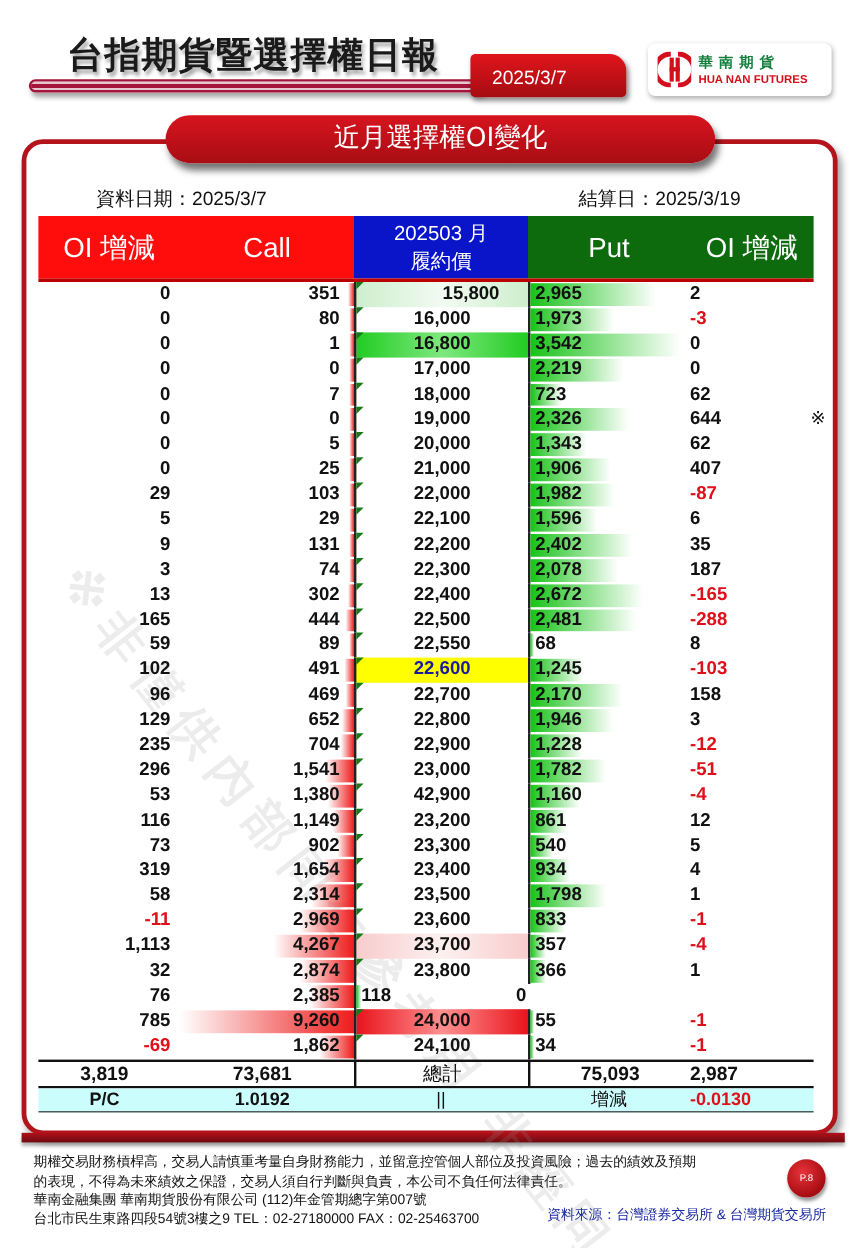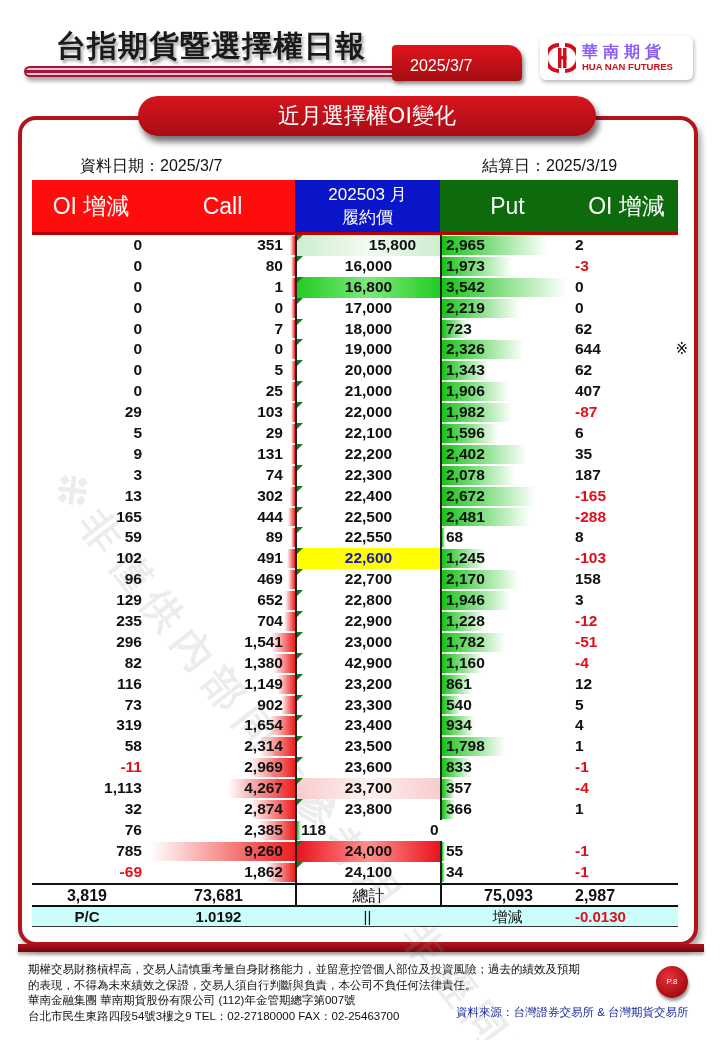--- a/index.html
+++ b/index.html
@@ -28,21 +28,21 @@
     box-shadow: 2px 3px 4px rgba(0,0,0,0.45);
     color: #fff; font-size: 16px; padding: 12px 0 0 18px;
   }
   .logo {
     position: absolute; left: 540px; top: 36px; width: 153px; height: 44px;
     background: #fff; border-radius: 6px;
     box-shadow: 1px 2px 4px rgba(0,0,0,0.3);
     display: flex; align-items: center; padding-left: 8px;
   }
   .logo-mark { width: 28px; height: 30px; margin-right: 6px; }
-  .logo-text-zh { font-family: "DejaVu Sans", sans-serif; font-size: 16px; font-weight: bold; color: #8b5cf6; letter-spacing: 5px; line-height: 18px; }
+  .logo-text-zh { font-family: "DejaVu Sans", sans-serif; font-size: 12px; font-weight: bold; color: #15803d; letter-spacing: 5px; line-height: 18px; }
   .logo-text-en { font-size: 9.5px; font-weight: bold; color: #d20f1a; line-height: 12px; }
 
   
   .frame {
     position: absolute; left: 18px; top: 116px; width: 680px; height: 830px;
     border: 4px solid #b3141c; border-radius: 18px;
     box-shadow: 3px 5px 6px rgba(0,0,0,0.35);
     background: #fff;
   }
   .section-pill {
@@ -307,21 +307,21 @@
         <div class="c-oi2 neg"><span>-12</span></div>
       </div>
       <div class="row">
         <div class="c-oi " style="position:relative"><span>296</span></div>
         <div class="c-call"><span class="bar-call" style="width:24px"></span><span class="cell-text">1,541</span></div>
         <div class="c-strike "><span class="tri"></span><span class="cell-text">23,000</span></div>
         <div class="c-put"><span class="bar-put" style="width:63px"></span><span class="cell-text">1,782</span></div>
         <div class="c-oi2 neg"><span>-51</span></div>
       </div>
       <div class="row">
-        <div class="c-oi " style="position:relative"><span>82</span></div>
+        <div class="c-oi " style="position:relative"><span>53</span></div>
         <div class="c-call"><span class="bar-call" style="width:22px"></span><span class="cell-text">1,380</span></div>
         <div class="c-strike "><span class="tri"></span><span class="cell-text">42,900</span></div>
         <div class="c-put"><span class="bar-put" style="width:41px"></span><span class="cell-text">1,160</span></div>
         <div class="c-oi2 neg"><span>-4</span></div>
       </div>
       <div class="row">
         <div class="c-oi " style="position:relative"><span>116</span></div>
         <div class="c-call"><span class="bar-call" style="width:18px"></span><span class="cell-text">1,149</span></div>
         <div class="c-strike "><span class="tri"></span><span class="cell-text">23,200</span></div>
         <div class="c-put"><span class="bar-put" style="width:30px"></span><span class="cell-text">861</span></div>

